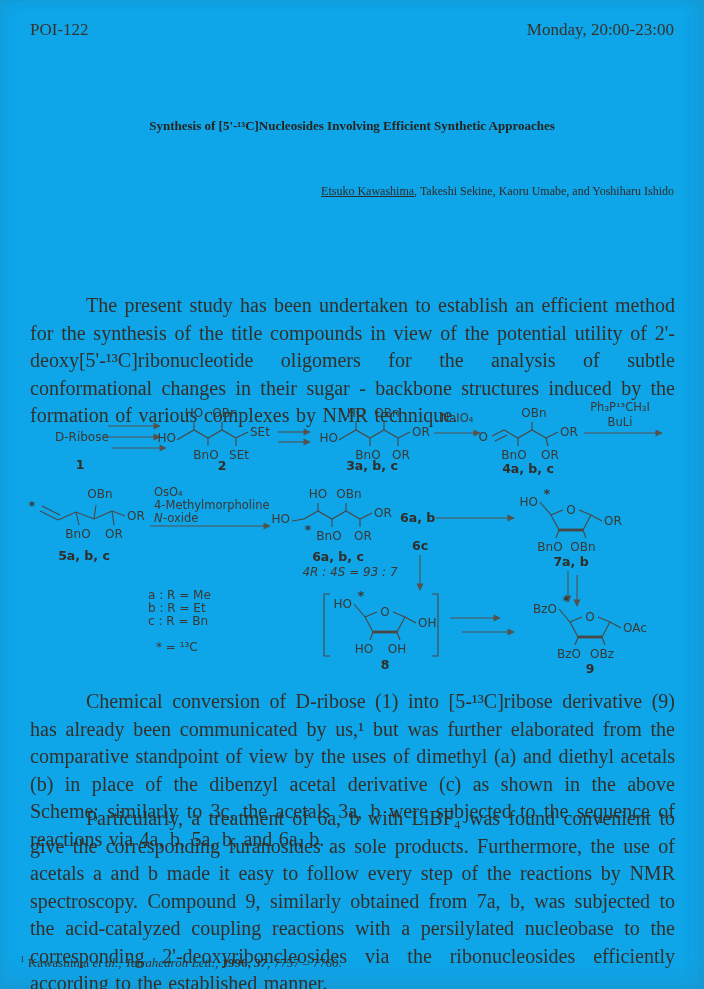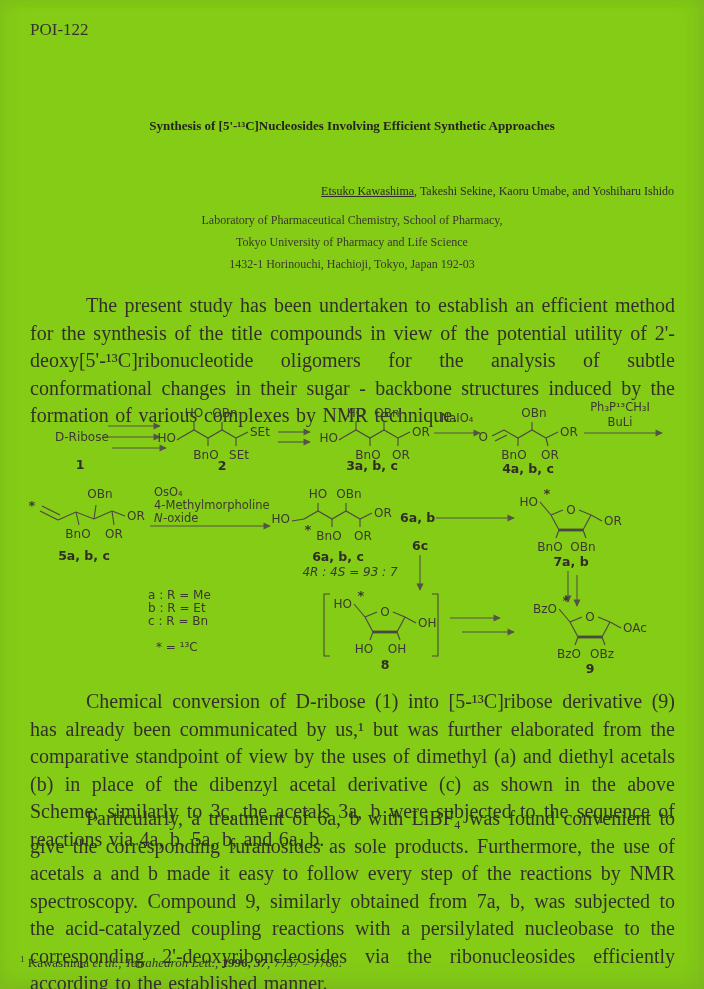--- a/index.html
+++ b/index.html
@@ -1,19 +1,19 @@
 <!DOCTYPE html>
 <html><head>
 <meta charset="utf-8">
 <style>
   html,body{margin:0;padding:0;background:#d8d6d2;}
   .page{
     position:relative;
     width:704px;height:989px;
-    background:#84cc16;
+    background:#0ea5e9;
     font-family:"Liberation Serif","DejaVu Serif",serif;
     color:#2f2c27;
     overflow:hidden;
     box-shadow:inset 0 -10px 22px rgba(90,85,75,.10), inset -8px 0 16px rgba(90,85,75,.05), inset 0 2px 8px rgba(90,85,75,.04);
   }
   .hdr{position:absolute;top:20px;left:30px;right:30px;display:flex;justify-content:space-between;font-size:17px;color:#36332d;}
   .title{position:absolute;top:112px;left:30px;width:644px;text-align:center;font-weight:bold;font-size:13px;line-height:27px;color:#272420;}
   .authors{position:absolute;top:184px;left:30px;width:644px;text-align:right;font-size:12px;color:#2f2c27;}
   .authors .ul{text-decoration:underline;}
   .affil{position:absolute;top:209px;left:30px;width:644px;text-align:center;font-size:12px;line-height:22px;color:#3a372f;}
@@ -37,33 +37,29 @@
   svg .bold-bond{stroke:#4b4742;stroke-width:2.8;fill:none;}
   svg .arrow{stroke:#55514b;stroke-width:1.1;fill:none;}
 </style>
 </head>
 <body>
 
 <div class="page">
 
   <div class="hdr">
     <span>POI-122</span>
+    <span>Monday, 20:00-23:00</span>
   </div>
 
   <div class="title">
     <div>Synthesis of [5'-¹³C]Nucleosides Involving Efficient Synthetic Approaches</div>
   </div>
 
   <div class="authors"><span class="ul">Etsuko Kawashima</span><span>, Takeshi Sekine, Kaoru Umabe, and Yoshiharu Ishido</span></div>
 
-  <div class="affil">
-    <div>Laboratory of Pharmaceutical Chemistry, School of Pharmacy,</div>
-    <div>Tokyo University of Pharmacy and Life Science</div>
-    <div>1432-1 Horinouchi, Hachioji, Tokyo, Japan 192-03</div>
-  </div>
 
   <p class="para" id="para1">The present study has been undertaken to establish an efficient method for the synthesis of the title compounds in view of the potential utility of 2'-deoxy[5'-¹³C]ribonucleotide oligomers for the analysis of subtle conformational changes in their sugar - backbone structures induced by the formation of various complexes by NMR technique.</p>
 
   <svg class="scheme" width="660" height="285" viewBox="0 0 660 285">
     <defs>
       <marker id="ah" viewBox="0 0 10 10" refX="9" refY="5" markerWidth="7" markerHeight="6.5" orient="auto-start-reverse">
         <path d="M0,0 L10,5 L0,10 z" fill="#55514b"></path>
       </marker>
     </defs>
 

